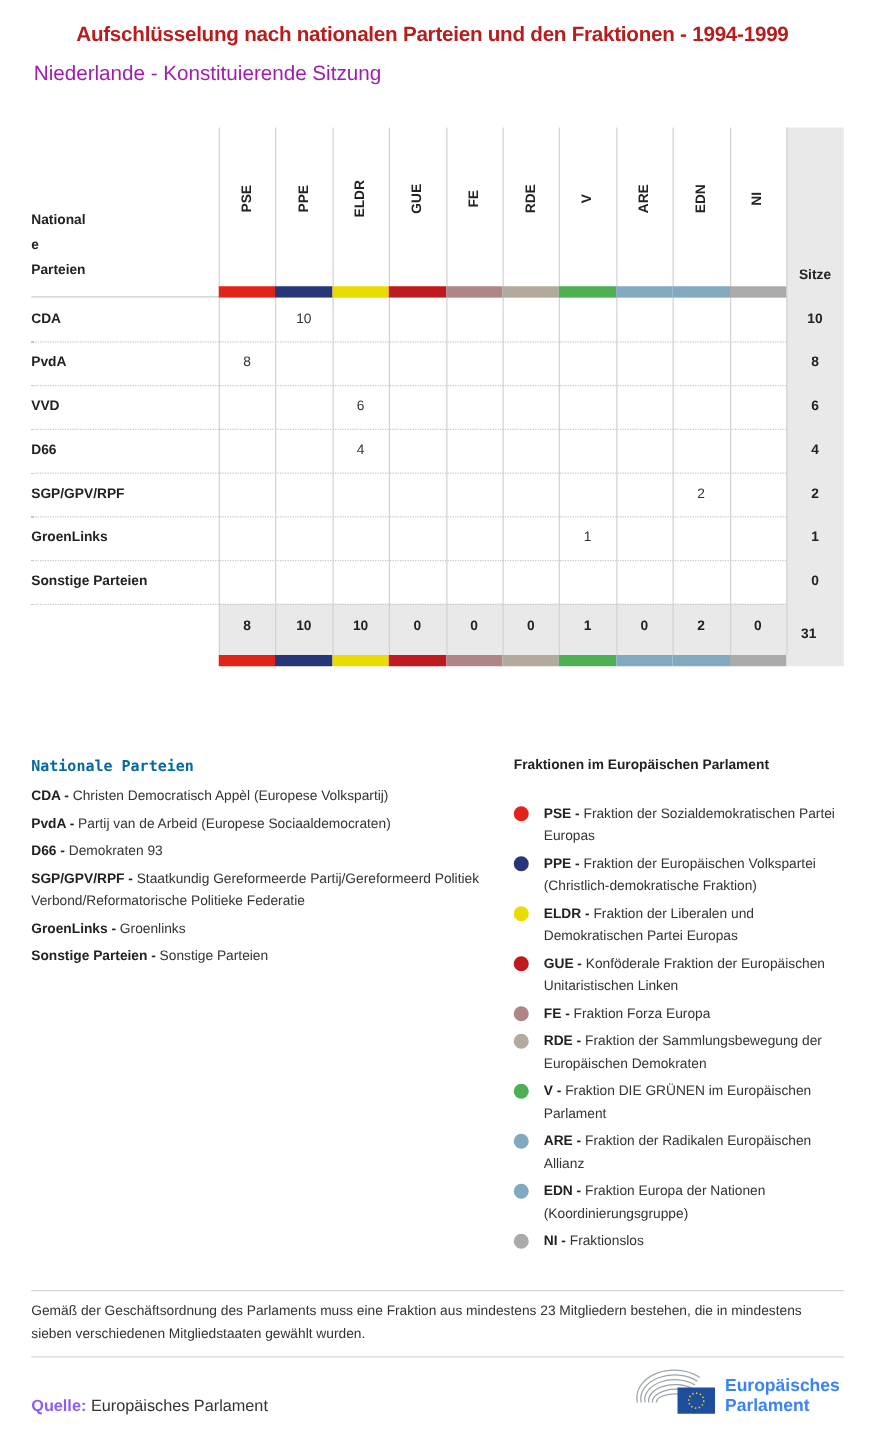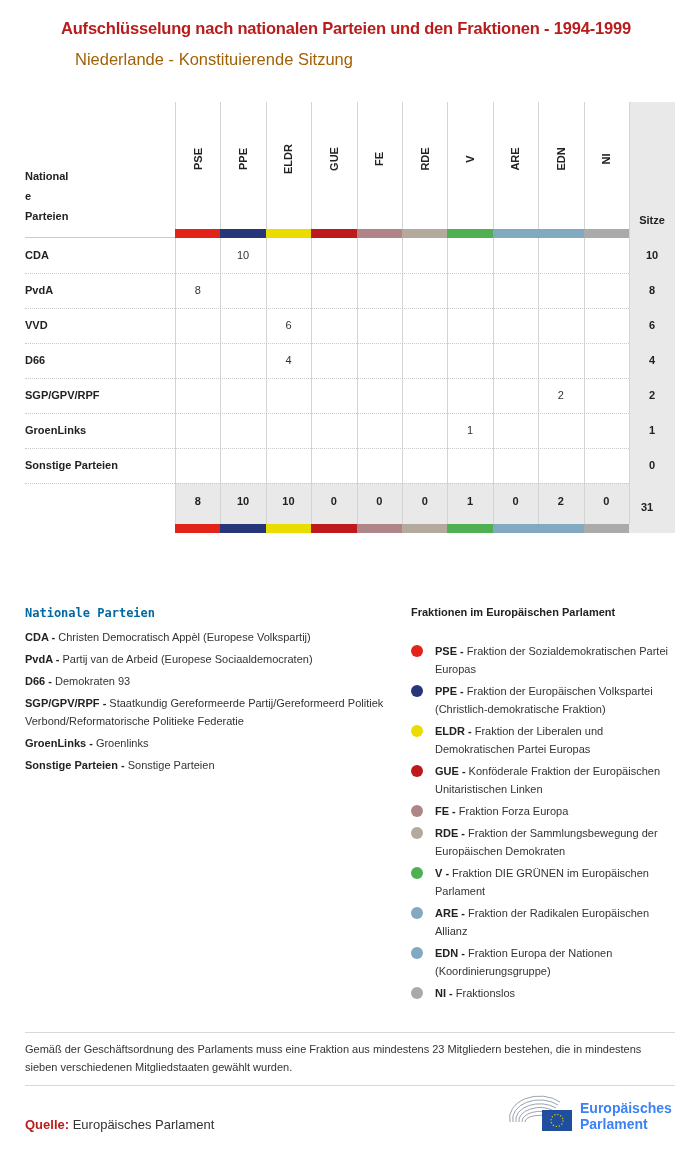--- a/index.html
+++ b/index.html
@@ -1,19 +1,19 @@
 <!DOCTYPE html>
 <html><head>
 <meta charset="utf-8">
 <style>
   * { box-sizing: border-box; margin: 0; padding: 0; }
   html, body { width: 700px; height: 1150px; background: #fff; overflow: hidden; }
   body { font-family: "Liberation Sans", sans-serif; color: #222; position: relative; }
   .title { position: absolute; left: 25px; top: 19px; font-size: 16.5px; font-weight: bold; color: #b91c1c; letter-spacing: -0.2px; margin-left: 36px; }
-  .subtitle { position: absolute; left: 27px; top: 50px; font-size: 16.5px; color: #a16207; margin-left: 48px; }
+  .subtitle { position: absolute; left: 27px; top: 50px; font-size: 16.5px; color: #a21caf; }
 
   
   .tbl { position: absolute; left: 25px; top: 102px; width: 650px; }
   .hdr-label { position: absolute; left: 0; top: 64px; font-size: 11px; font-weight: bold; line-height: 20px; color: #222; width: 60px; }
   .col-line { position: absolute; top: 0; width: 1px; background: #d4d4d4; }
   .sitze-bg { position: absolute; background: #e9e9e9; }
   .grp-head { position: absolute; top: 0; height: 127px; }
   .grp-head span { position: absolute; left: 50%; top: 57px; transform: translate(-50%, -50%) rotate(-90deg); font-size: 11px; font-weight: bold; white-space: nowrap; color: #222; }
   .colorbar { position: absolute; height: 9px; }
   .sitze-label { position: absolute; top: 112px; font-size: 11px; font-weight: bold; text-align: center; color: #222; }
@@ -31,21 +31,21 @@
   .leg-left b { color: #222; }
   .leg-right { position: absolute; left: 411px; top: 606px; width: 270px; }
   .leg-right h3 { font-size: 11px; font-weight: bold; color: #222; margin-bottom: 24px; }
   .leg-item { position: relative; padding-left: 24px; font-size: 11px; line-height: 18px; margin-bottom: 4px; color: #333; }
   .leg-item b { color: #222; }
   .leg-dot { position: absolute; left: 0; top: 3px; width: 12px; height: 12px; border-radius: 50%; }
 
   .note-rule { position: absolute; left: 25px; width: 650px; height: 1px; background: #d8d8d8; }
   .note { position: absolute; left: 25px; top: 1040px; width: 650px; font-size: 11px; line-height: 18px; color: #333; }
   .source { position: absolute; left: 25px; top: 1117px; font-size: 13px; color: #333; }
-  .source b { color: #b91c1c; }
+  .source b { color: #8b5cf6; }
   .logo { position: absolute; left: 508px; top: 1094px; width: 170px; height: 40px; }
   .logo-text { position: absolute; left: 72px; top: 6px; font-size: 14px; font-weight: bold; line-height: 16px; color: #3b82f6; }
 </style>
 </head>
 <body>
 
 <div class="title">Aufschlüsselung nach nationalen Parteien und den Fraktionen - 1994-1999</div>
 <div class="subtitle">Niederlande - Konstituierende Sitzung</div>
 
 <div class="tbl" id="tbl">

